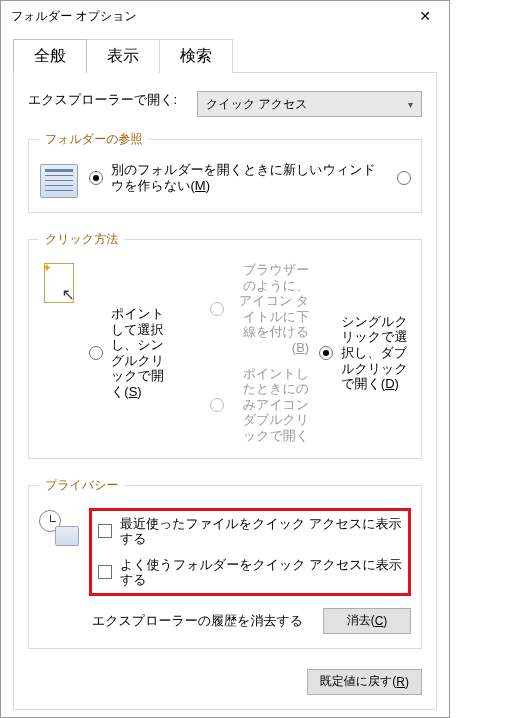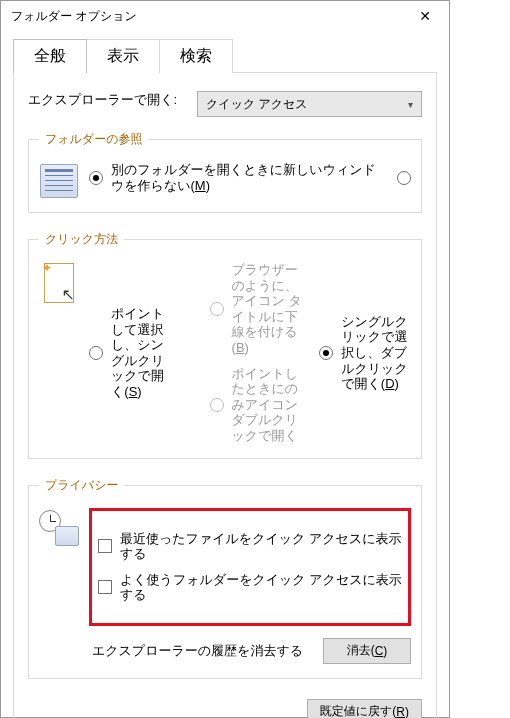--- a/index.html
+++ b/index.html
@@ -193,31 +193,31 @@
     flex: 0 0 14px;
     position: relative;
     background: #fff;
   }
   .radio.selected .ctl::after {
     content: ""; position: absolute; left: 3px; top: 3px;
     width: 6px; height: 6px; background: #000; border-radius: 50%;
   }
   .radio.disabled { color: #9a9a9a; }
   .radio.disabled .ctl { border-color: #bdbdbd; }
-  .sub { padding-left: 26px; display: flex; flex-direction: column; gap: 10px; }
+  .sub { padding-left: 26px; display: flex; flex-direction: column; gap: 10px; text-align: right; }
   .check .ctl {
     width: 14px; height: 14px;
     border: 1px solid #707070;
     flex: 0 0 14px;
     background: #fff;
   }
   .underline { text-decoration: underline; }
   .highlight-box {
     border: 3px solid #e01020;
-    padding: 20px 6px;
+    padding: 5px 6px;
     display: flex;
     flex-direction: column;
     gap: 10px;
   }
   .privacy-row2 {
     display: flex;
     align-items: center;
     margin-top: 12px;
     gap: 20px;
     padding-left: 50px;

